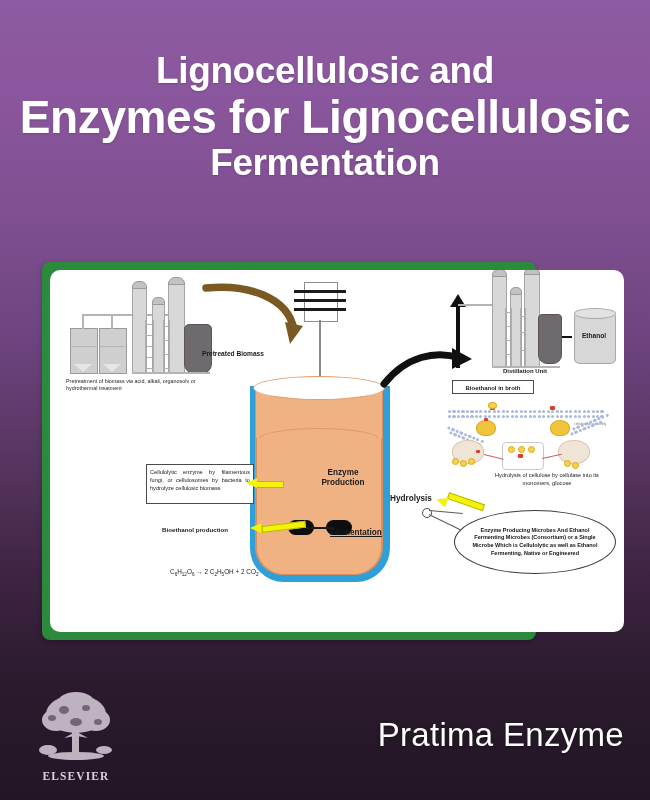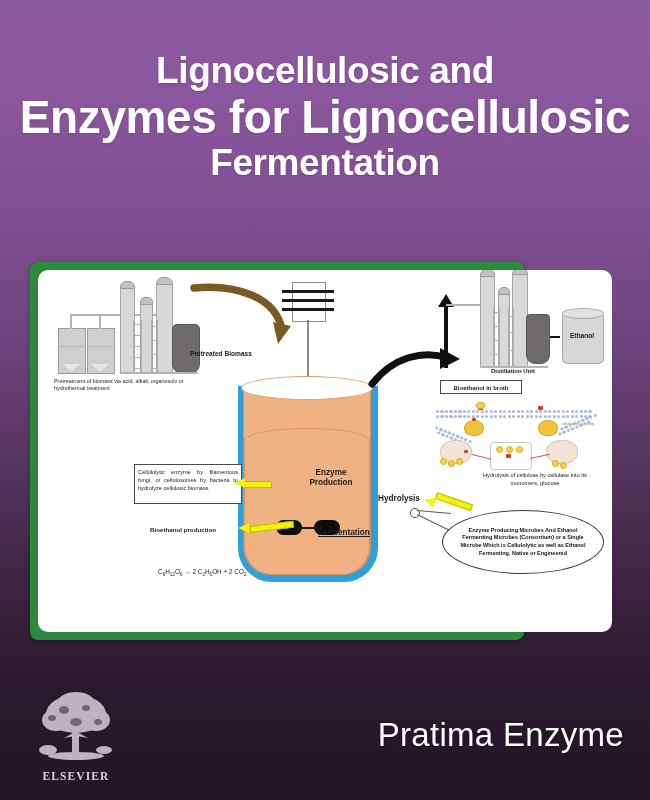--- a/index.html
+++ b/index.html
@@ -40,21 +40,21 @@
   }
   
   #elsevier{position:absolute;left:34px;top:688px;width:84px;height:96px;opacity:.93;}
   #elsevier .word{
     position:absolute;left:0;bottom:2px;width:84px;text-align:center;
     color:#e8dfe8;font-family:"Liberation Serif", serif;
     font-size:11.5px;font-weight:bold;letter-spacing:1.1px;
   }
   
   #panel-frame{
-    position:absolute;left:30px;top:262px;width:494px;height:378px;
+    position:absolute;left:42px;top:262px;width:494px;height:378px;
     background:#2c8a3c;border-radius:8px;
     box-shadow:0 2px 5px rgba(0,0,0,.25);
   }
   #panel{
     position:absolute;left:8px;top:8px;width:574px;height:362px;
     background:#ffffff;border-radius:10px;overflow:hidden;
   }
   .fig{position:absolute;}
   
   #plant{left:16px;top:10px;width:160px;height:120px;}

